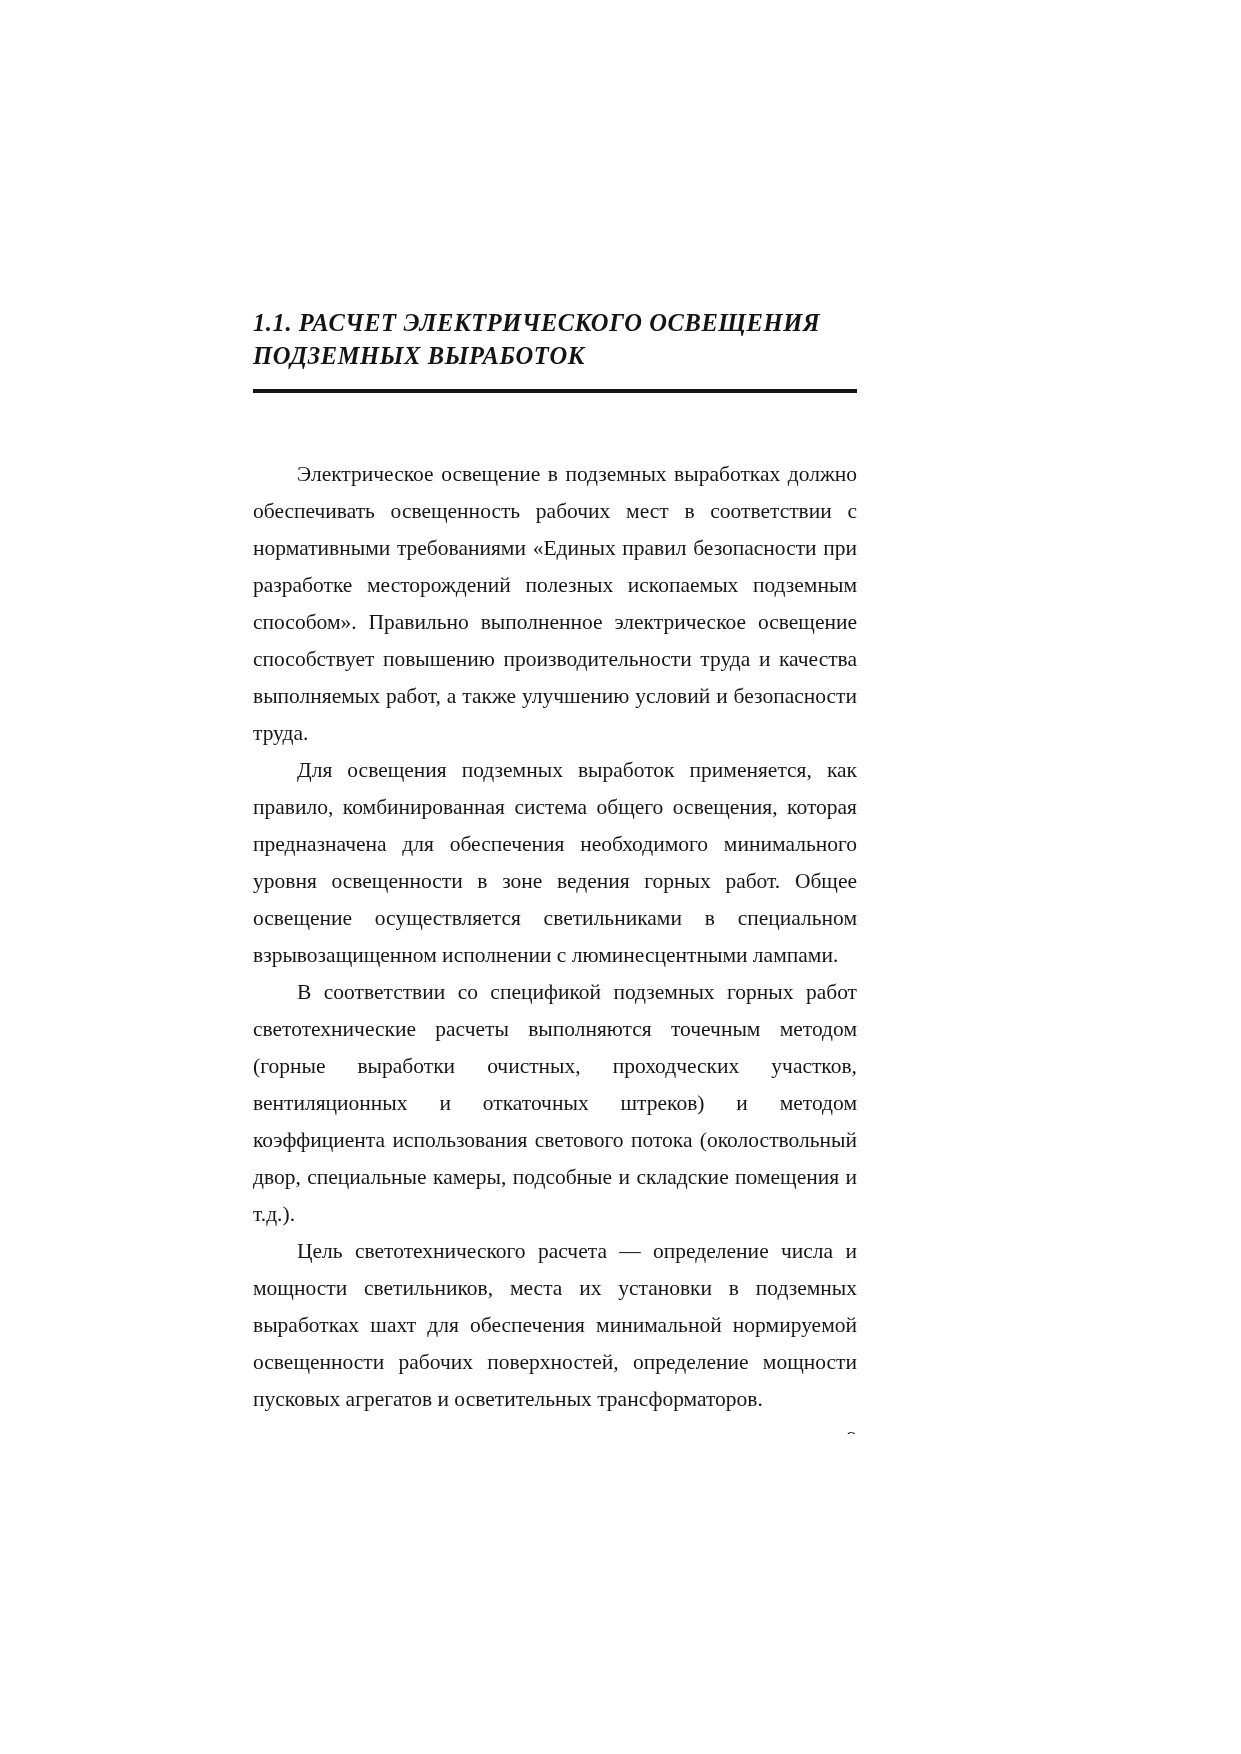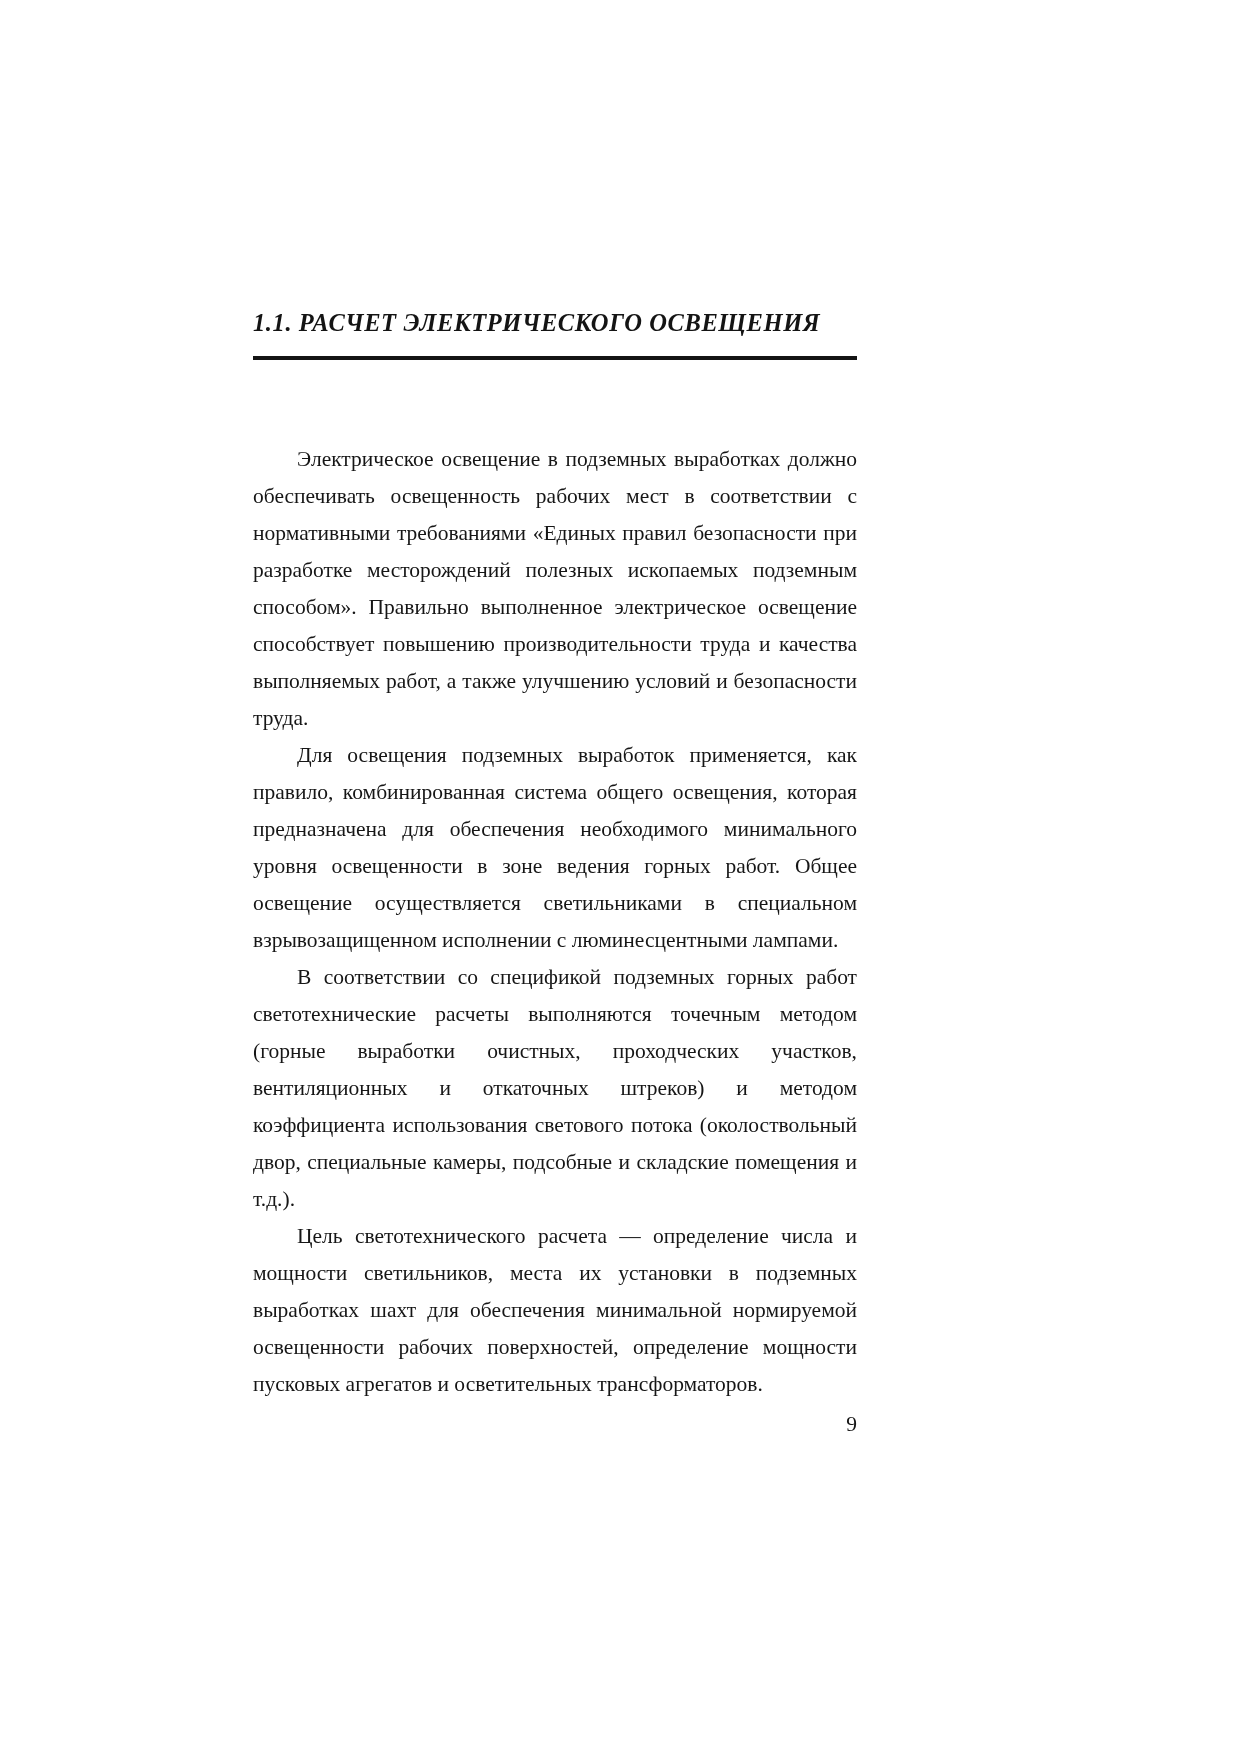--- a/index.html
+++ b/index.html
@@ -32,21 +32,21 @@
     letter-spacing: 0.6px;
     color: #141414;
   }
   .rule {
     border: none;
     border-top: 4px solid #141414;
     margin: 17px 0 0 0;
     width: 100%;
   }
   .body-text {
-    margin-top: 81px;
+    margin-top: 63px;
   }
   .para {
     margin: 0;
     font-size: 21.5px;
     line-height: 37px;
     text-align: justify;
     text-indent: 44px;
     color: #161616;
   }
   .page-number {
@@ -58,20 +58,21 @@
   }
 </style>
 </head>
 <body>
 
 <div class="page">
   <div class="content">
 
     <h1 class="heading">
       <span>1.1. РАСЧЕТ ЭЛЕКТРИЧЕСКОГО ОСВЕЩЕНИЯ</span><br>
+      <span>ПОДЗЕМНЫХ ВЫРАБОТОК</span>
     </h1>
 
     <hr class="rule">
 
     <div class="body-text">
       <p class="para">Электрическое освещение в подземных выработках должно обеспечивать освещенность рабочих мест в соответствии с нормативными требованиями «Единых правил безопасности при разработке месторождений полезных ископаемых подземным способом». Правильно выполненное электрическое освещение способствует повышению производительности труда и качества выполняемых работ, а также улучшению условий и безопасности труда.</p>
       <p class="para">Для освещения подземных выработок применяется, как правило, комбинированная система общего освещения, которая предназначена для обеспечения необходимого минимального уровня освещенности в зоне ведения горных работ. Общее освещение осуществляется светильниками в специальном взрывозащищенном исполнении с люминесцентными лампами.</p>
       <p class="para">В соответствии со спецификой подземных горных работ светотехнические расчеты выполняются точечным методом (горные выработки очистных, проходческих участков, вентиляционных и откаточных штреков) и методом коэффициента использования светового потока (околоствольный двор, специальные камеры, подсобные и складские помещения и т.д.).</p>
       <p class="para">Цель светотехнического расчета — определение числа и мощности светильников, места их установки в подземных выработках шахт для обеспечения минимальной нормируемой освещенности рабочих поверхностей, определение мощности пусковых агрегатов и осветительных трансформаторов.</p>
     </div>

